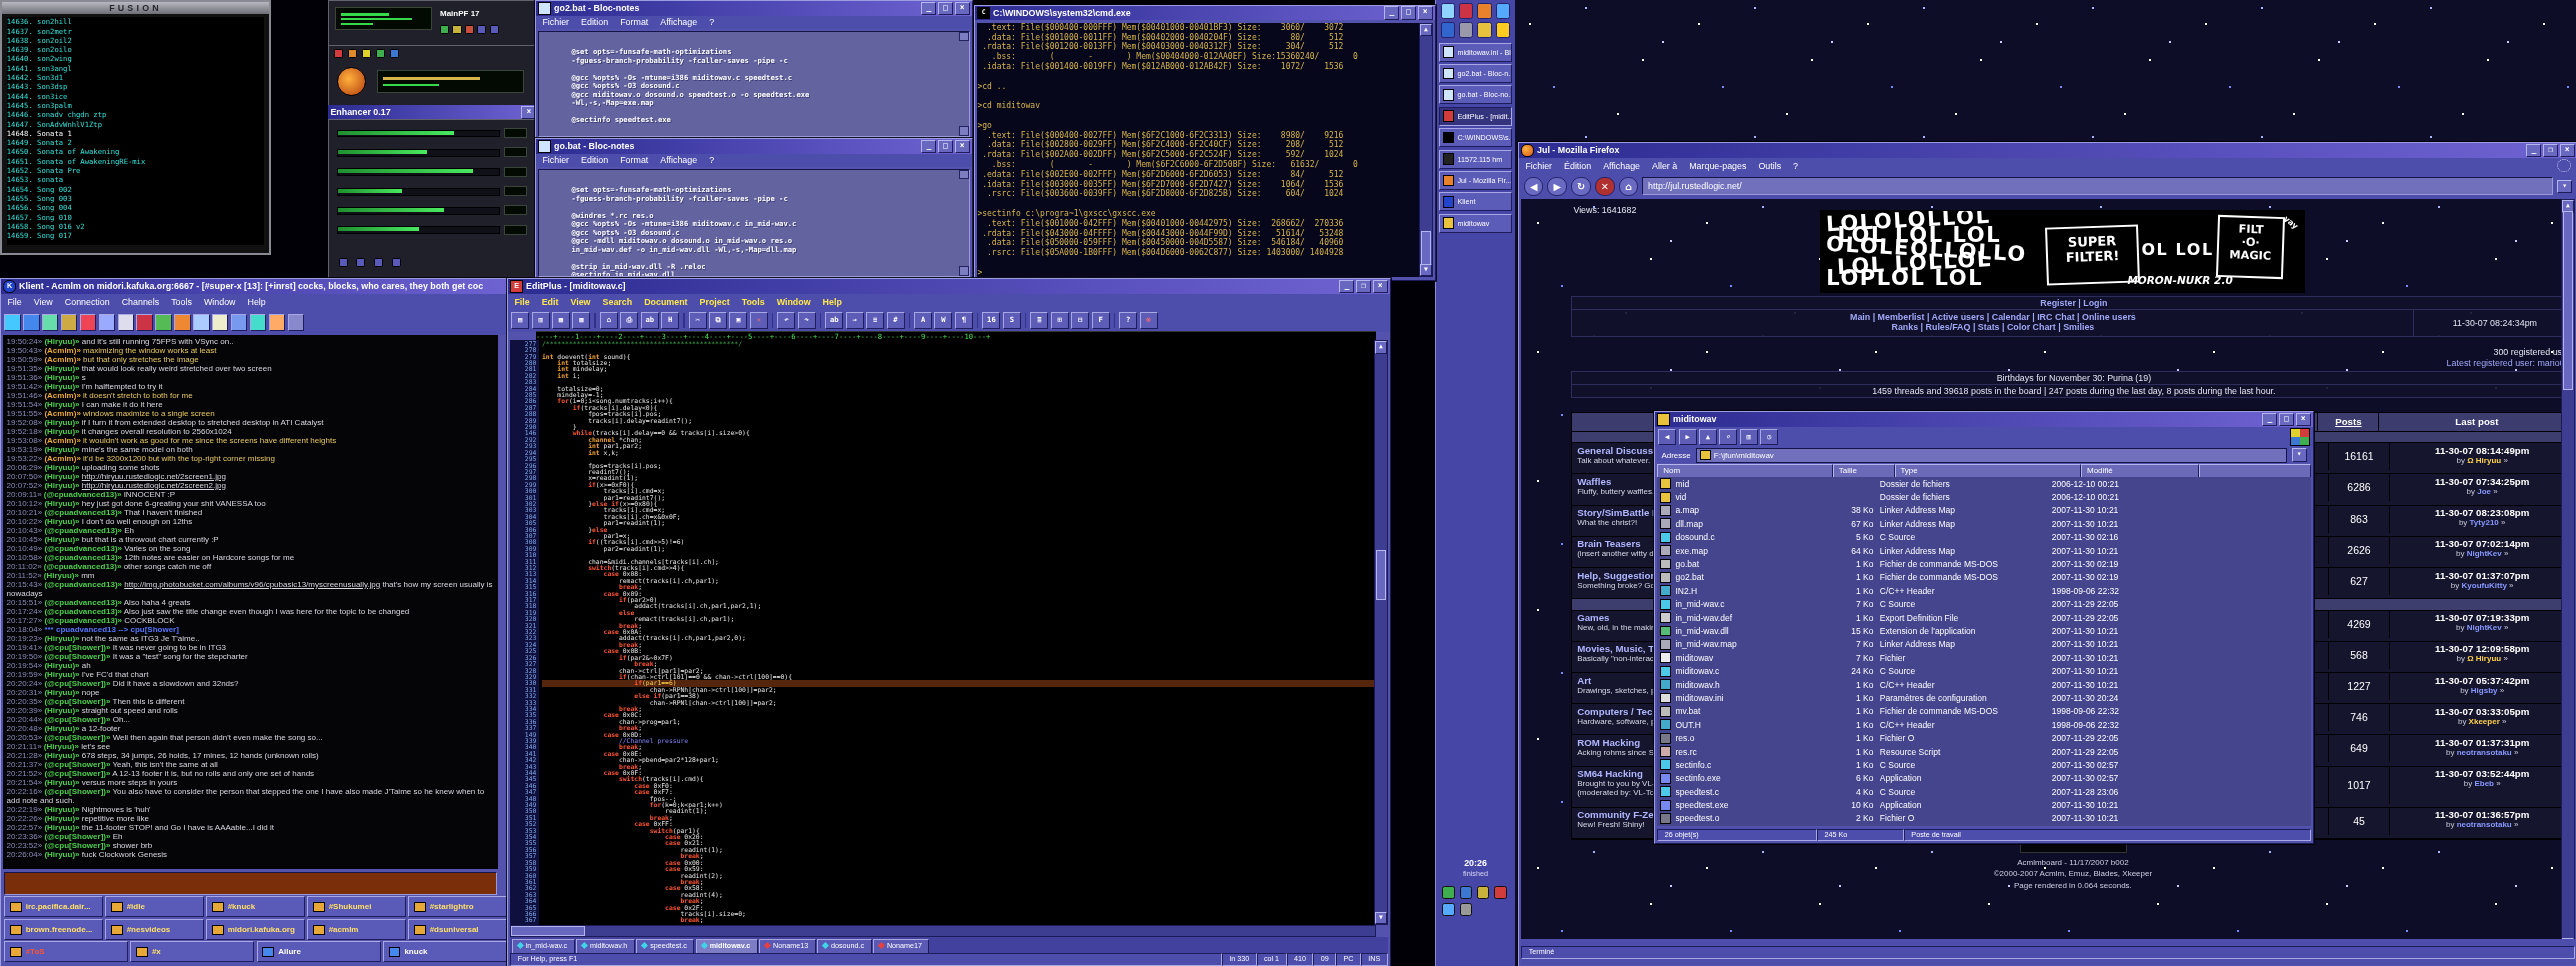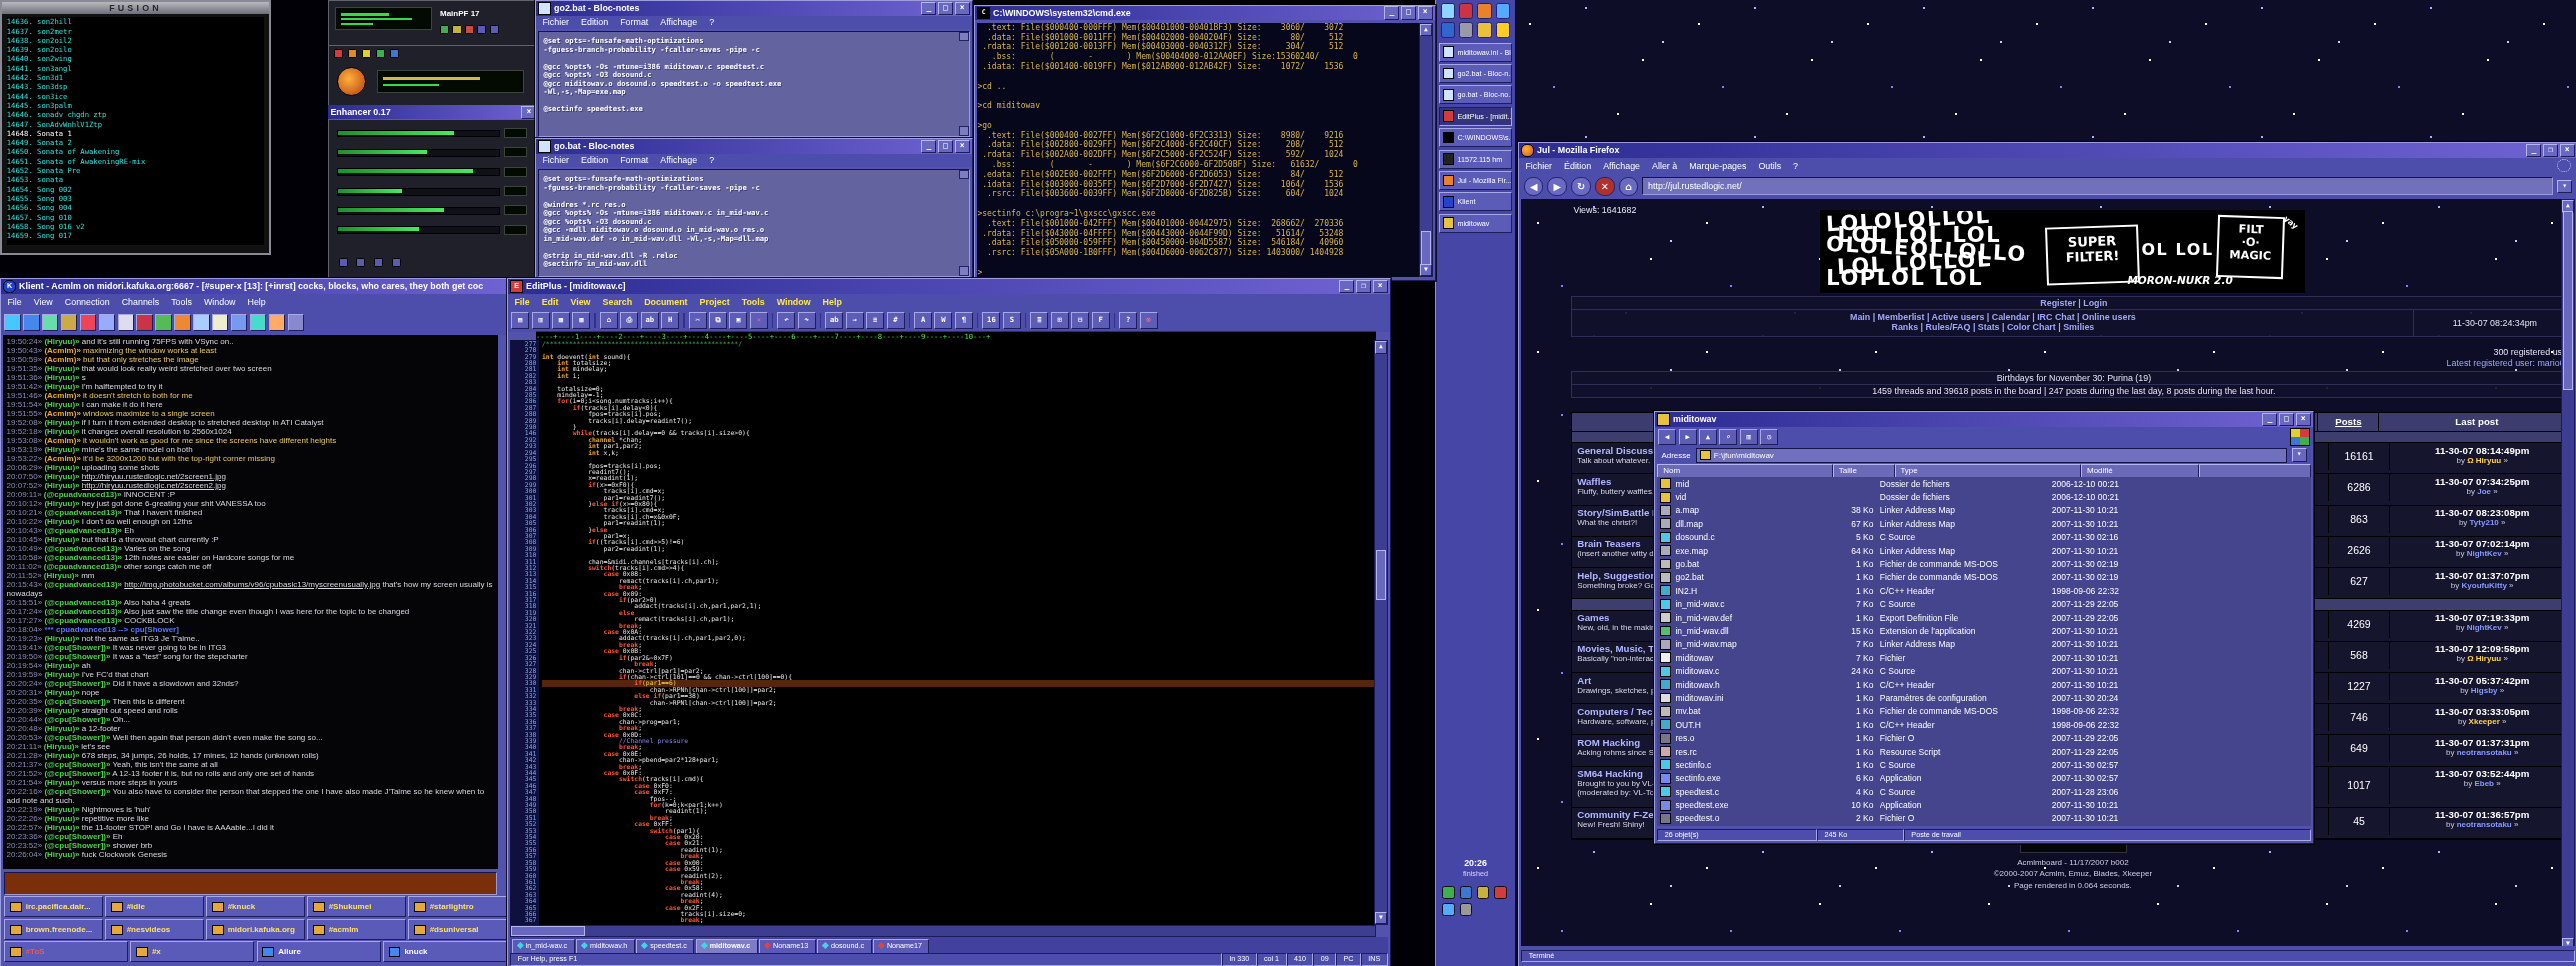--- a/index.html
+++ b/index.html
@@ -30,21 +30,21 @@
   
   .skin{position:absolute;background:#20202a;border:1.6px solid;border-color:#62626e #0c0c14 #0c0c14 #62626e;}
   .lcd{position:absolute;background:#020a02;border:0.8px solid #3a463a;}
   .lcdbar{position:absolute;background:#35d94a;height:2.4px;}
   .knobrow{display:flex;gap:4.8px;padding:3.2px 4.8px;}
   .dotbtn{width:7.2px;height:7.2px;border-radius:1.6px;border:0.8px solid #000;}
   .sl{position:absolute;height:5.6px;background:#101018;border:0.8px solid #000;}
   .sl i{display:block;height:4px;background:linear-gradient(90deg,#1f8f2f,#49e95f);}
   
   .np-body{position:absolute;left:2.4px;right:2.4px;bottom:2.4px;background:#63639f;border:0.8px solid;border-color:#15154a #9a9ad8 #9a9ad8 #15154a;overflow:hidden;}
-  .np-text{padding:5px 4px;color:#fff;font:bold 7.2px "DejaVu Sans Mono",monospace;line-height:8.5px;white-space:pre;text-shadow:0.8px 0.8px 0 #3a3a78;}
+  .np-text{padding:16px 4px;color:#fff;font:bold 7.2px "DejaVu Sans Mono",monospace;line-height:8.5px;white-space:pre;text-shadow:0.8px 0.8px 0 #3a3a78;margin-left:28px;}
   .grip{position:absolute;width:7.2px;height:7.2px;background:#7d7dc2;border:0.8px solid #22225e;}
   
   #cmd-body{position:absolute;left:2.4px;right:13.7px;top:17px;bottom:2.4px;background:#07071c;overflow:hidden;}
   .cmd-line{font:8px "DejaVu Sans Mono",monospace;line-height:9.8px;color:#d9b64a;white-space:pre;}
   .vscroll{position:absolute;width:11.3px;background:#3d3d92;border:0.8px solid #1b1b58;}
   .varrow{height:10.5px;background:#6868c0;border:0.8px solid;border-color:#b6b6ee #1d1d5c #1d1d5c #b6b6ee;color:#fff;font:6.4px/8.9px "DejaVu Sans Mono",monospace;text-align:center;}
   
   .toolbar{display:flex;gap:2.4px;align-items:center;padding:1.6px 3.2px;background:#4d4dac;}
   .tbi{width:16px;height:14.5px;background:#5d5db8;border:0.8px solid;border-color:#a8a8e4 #1d1d5c #1d1d5c #a8a8e4;color:#fff;font:bold 7.2px "DejaVu Sans Mono",monospace;text-align:center;line-height:13.7px;overflow:hidden;}
   .tbsep{width:1.6px;height:14.5px;background:#31318a;margin:0 1.6px;}
@@ -602,21 +602,21 @@
           <div>328</div>
           <div>329</div>
           <div>330</div>
           <div>331</div>
           <div>332</div>
           <div>333</div>
           <div>334</div>
           <div>335</div>
           <div>336</div>
           <div>337</div>
-          <div>338</div>
+          <div>149</div>
           <div>339</div>
           <div>340</div>
           <div>341</div>
           <div>342</div>
           <div>343</div>
           <div>344</div>
           <div>345</div>
           <div>346</div>
           <div>347</div>
           <div>348</div>
@@ -929,21 +929,21 @@
           <div>Acmlmboard - 11/17/2007 b002</div>
           <div>©2000-2007 Acmlm, Emuz, Blades, Xkeeper</div>
           <div>Page rendered in 0.064 seconds.</div>
         </div>
     </div>
     <div class="vscroll" style="right:2.4px;top:56px;bottom:15.3px;">
       <div class="varrow">▲</div>
       <div style="position:absolute;left:0.8px;right:0.8px;top:11.3px;height:177px;background:#6868c0;border:0.8px solid #b6b6ee;"></div>
       <div class="varrow" style="position:absolute;bottom:0;left:0;right:0;">▼</div>
     </div>
-    <div class="statusbar" style="height:19px;">
+    <div class="statusbar" style="height:26px;">
       <span class="scell" style="flex:1;">Terminé</span>
     </div>
   </div>
 
   <div class="win" id="exp" style="left:1654px;top:411px;width:658px;height:431px;z-index:5;">
     <div class="tb">
       <span class="wico" style="background:#e8c23c;"></span>
       <span class="t">miditowav</span>
       <span class="wbtns">
           <span class="wb">_</span>

